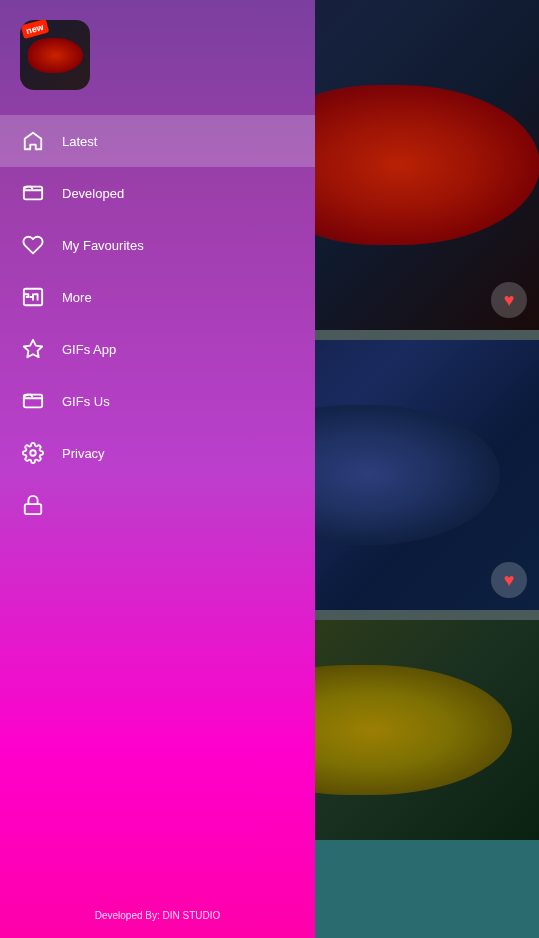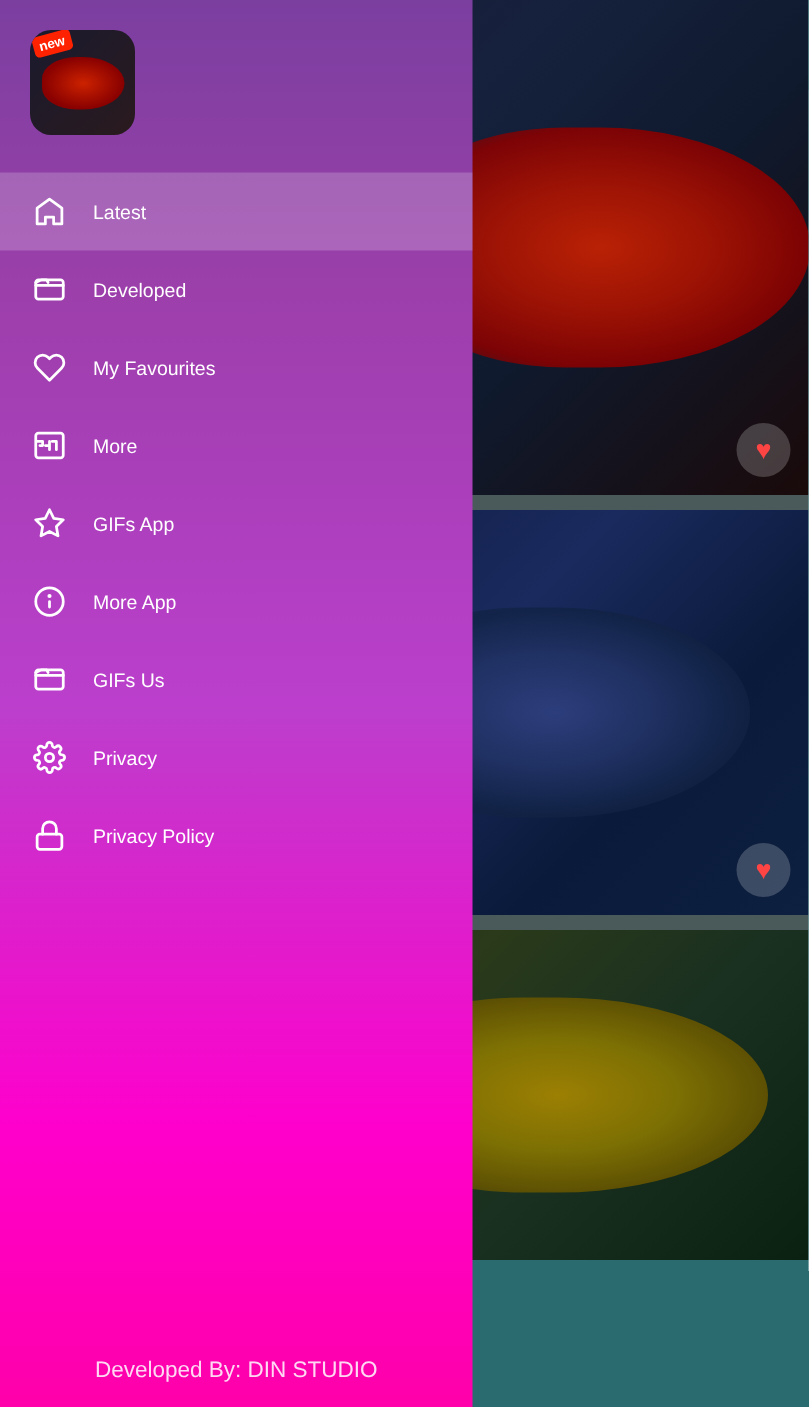--- a/index.html
+++ b/index.html
@@ -194,21 +194,21 @@
     }
 
     
     .sidebar-footer {
       padding: 15px;
       text-align: center;
     }
 
     .footer-text {
       color: rgba(255,255,255,0.85);
-      font-size: 15px;
+      font-size: 10px;
     }
 
     
     svg {
       width: 22px;
       height: 22px;
       fill: none;
       stroke: white;
       stroke-width: 2;
       stroke-linecap: round;
@@ -306,30 +306,20 @@
 
     <div class="nav-item">
       <div class="nav-icon">
         <svg viewBox="0 0 24 24">
             <polygon points="12,2 15.09,8.26 22,9.27 17,14.14 18.18,21.02 12,17.77 5.82,21.02 7,14.14 2,9.27 8.91,8.26"></polygon>
           </svg>
       </div>
       <span class="nav-label">GIFs App</span>
     </div>
 
-    <div class="nav-item">
-      <div class="nav-icon">
-        <svg viewBox="0 0 24 24">
-            <circle cx="12" cy="12" r="10"></circle>
-            <line x1="12" y1="8" x2="12" y2="8" stroke-width="3"></line>
-            <line x1="12" y1="12" x2="12" y2="16"></line>
-          </svg>
-      </div>
-      <span class="nav-label">More App</span>
-    </div>
 
     <div class="nav-item">
       <div class="nav-icon">
         <svg viewBox="0 0 24 24">
             <rect x="2" y="5" width="20" height="14" rx="2"></rect>
             <path d="M2 9h20"></path>
             <path d="M2 7l4-2h4l1 2"></path>
           </svg>
       </div>
       <span class="nav-label">GIFs Us</span>
@@ -345,21 +335,20 @@
       <span class="nav-label">Privacy</span>
     </div>
 
     <div class="nav-item">
       <div class="nav-icon">
         <svg viewBox="0 0 24 24">
             <rect x="3" y="11" width="18" height="11" rx="2" ry="2"></rect>
             <path d="M7 11V7a5 5 0 0 1 10 0v4"></path>
           </svg>
       </div>
-      <span class="nav-label">Privacy Policy</span>
     </div>
 
   </div>
 
   <div class="sidebar-footer">
     <span class="footer-text">Developed By: DIN STUDIO</span>
   </div>
 </div>
 
 </body></html>

